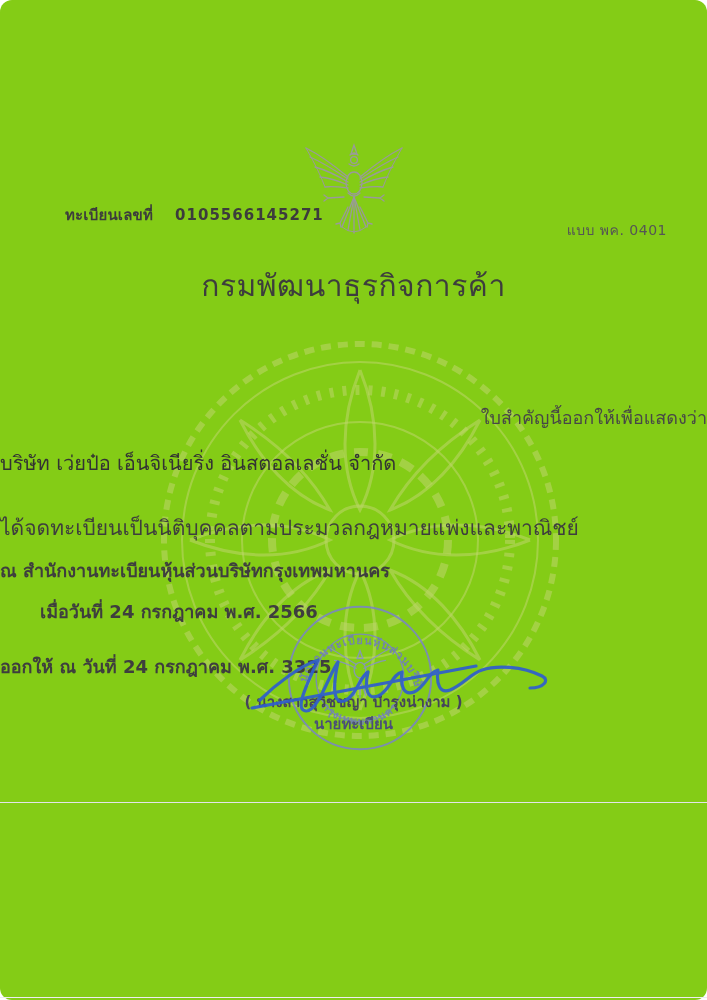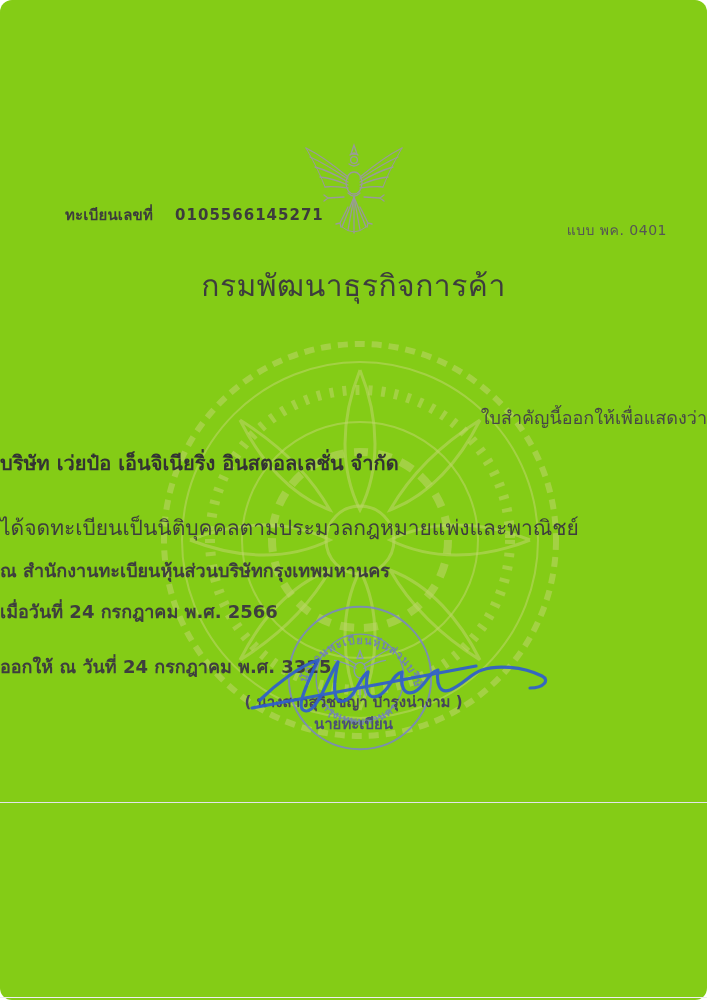--- a/index.html
+++ b/index.html
@@ -18,24 +18,24 @@
   .reg-line { position:absolute; left:65px; top:0; font-size:15px; font-weight:bold; color:#3c3c3c; letter-spacing:0.2px; }
   .reg-number { margin-left:22px; letter-spacing:1px; }
   .form-code { position:absolute; right:40px; top:16px; font-size:14px; color:#555; letter-spacing:0.5px;text-align:right; }
 
   .garuda { position:absolute; left:298px; top:141px; width:112px; height:98px; }
 
   .title-block { position:absolute; left:0; top:262px; width:707px; text-align:center; }
   .dept-title { font-size:30px; color:#3d3d3d; letter-spacing:0.5px; }
   .cert-title { font-size:23px; color:#3d3d3d; margin-top:9px; letter-spacing:0.3px; }
   .line-intro     { position:absolute; left:0; top:403px; width:707px; font-size:18px; color:#474747;text-align:right; }
-  .line-company   { position:absolute; left:0; top:447px; width:635px; font-size:20px; font-weight:bold; color:#333333; }
+  .line-company   { position:absolute; left:0; top:447px; width:635px; font-size:20px; font-weight:normal; color:#333333; }
   .line-statement { position:absolute; left:0; top:511px; width:707px; font-size:21px; color:#3e3e3e; }
   .line-office    { position:absolute; left:0; top:556px; width:707px; font-size:18px; font-weight:bold; color:#3e3e3e; }
-  .line-regdate   { position:absolute; left:0; top:597px; width:707px; font-size:18px; font-weight:bold; color:#3e3e3e; }
+  .line-regdate   { position:absolute; left:0; top:597px; width:707px; font-size:18px; font-weight:bold; color:#3e3e3e;padding-left:40px; }
   .line-issued    { position:absolute; left:0; top:652px; width:707px; font-size:18px; font-weight:bold; color:#3e3e3e; z-index:4; }
 
   .stamp { position:absolute; left:282px; top:600px; width:156px; height:156px; z-index:2; opacity:0.85; }
   .signature { position:absolute; left:238px; top:642px; width:330px; height:84px; z-index:5; }
 
   .registrar-name  { position:absolute; left:0; top:690px; width:707px; text-align:center; font-size:15px; font-weight:bold; color:#45455a; z-index:4; }
   .registrar-title { position:absolute; left:0; top:712px; width:707px; text-align:center; font-size:15px; font-weight:bold; color:#4a4e78; z-index:4; }
 </style>
 </head>
 <body>

